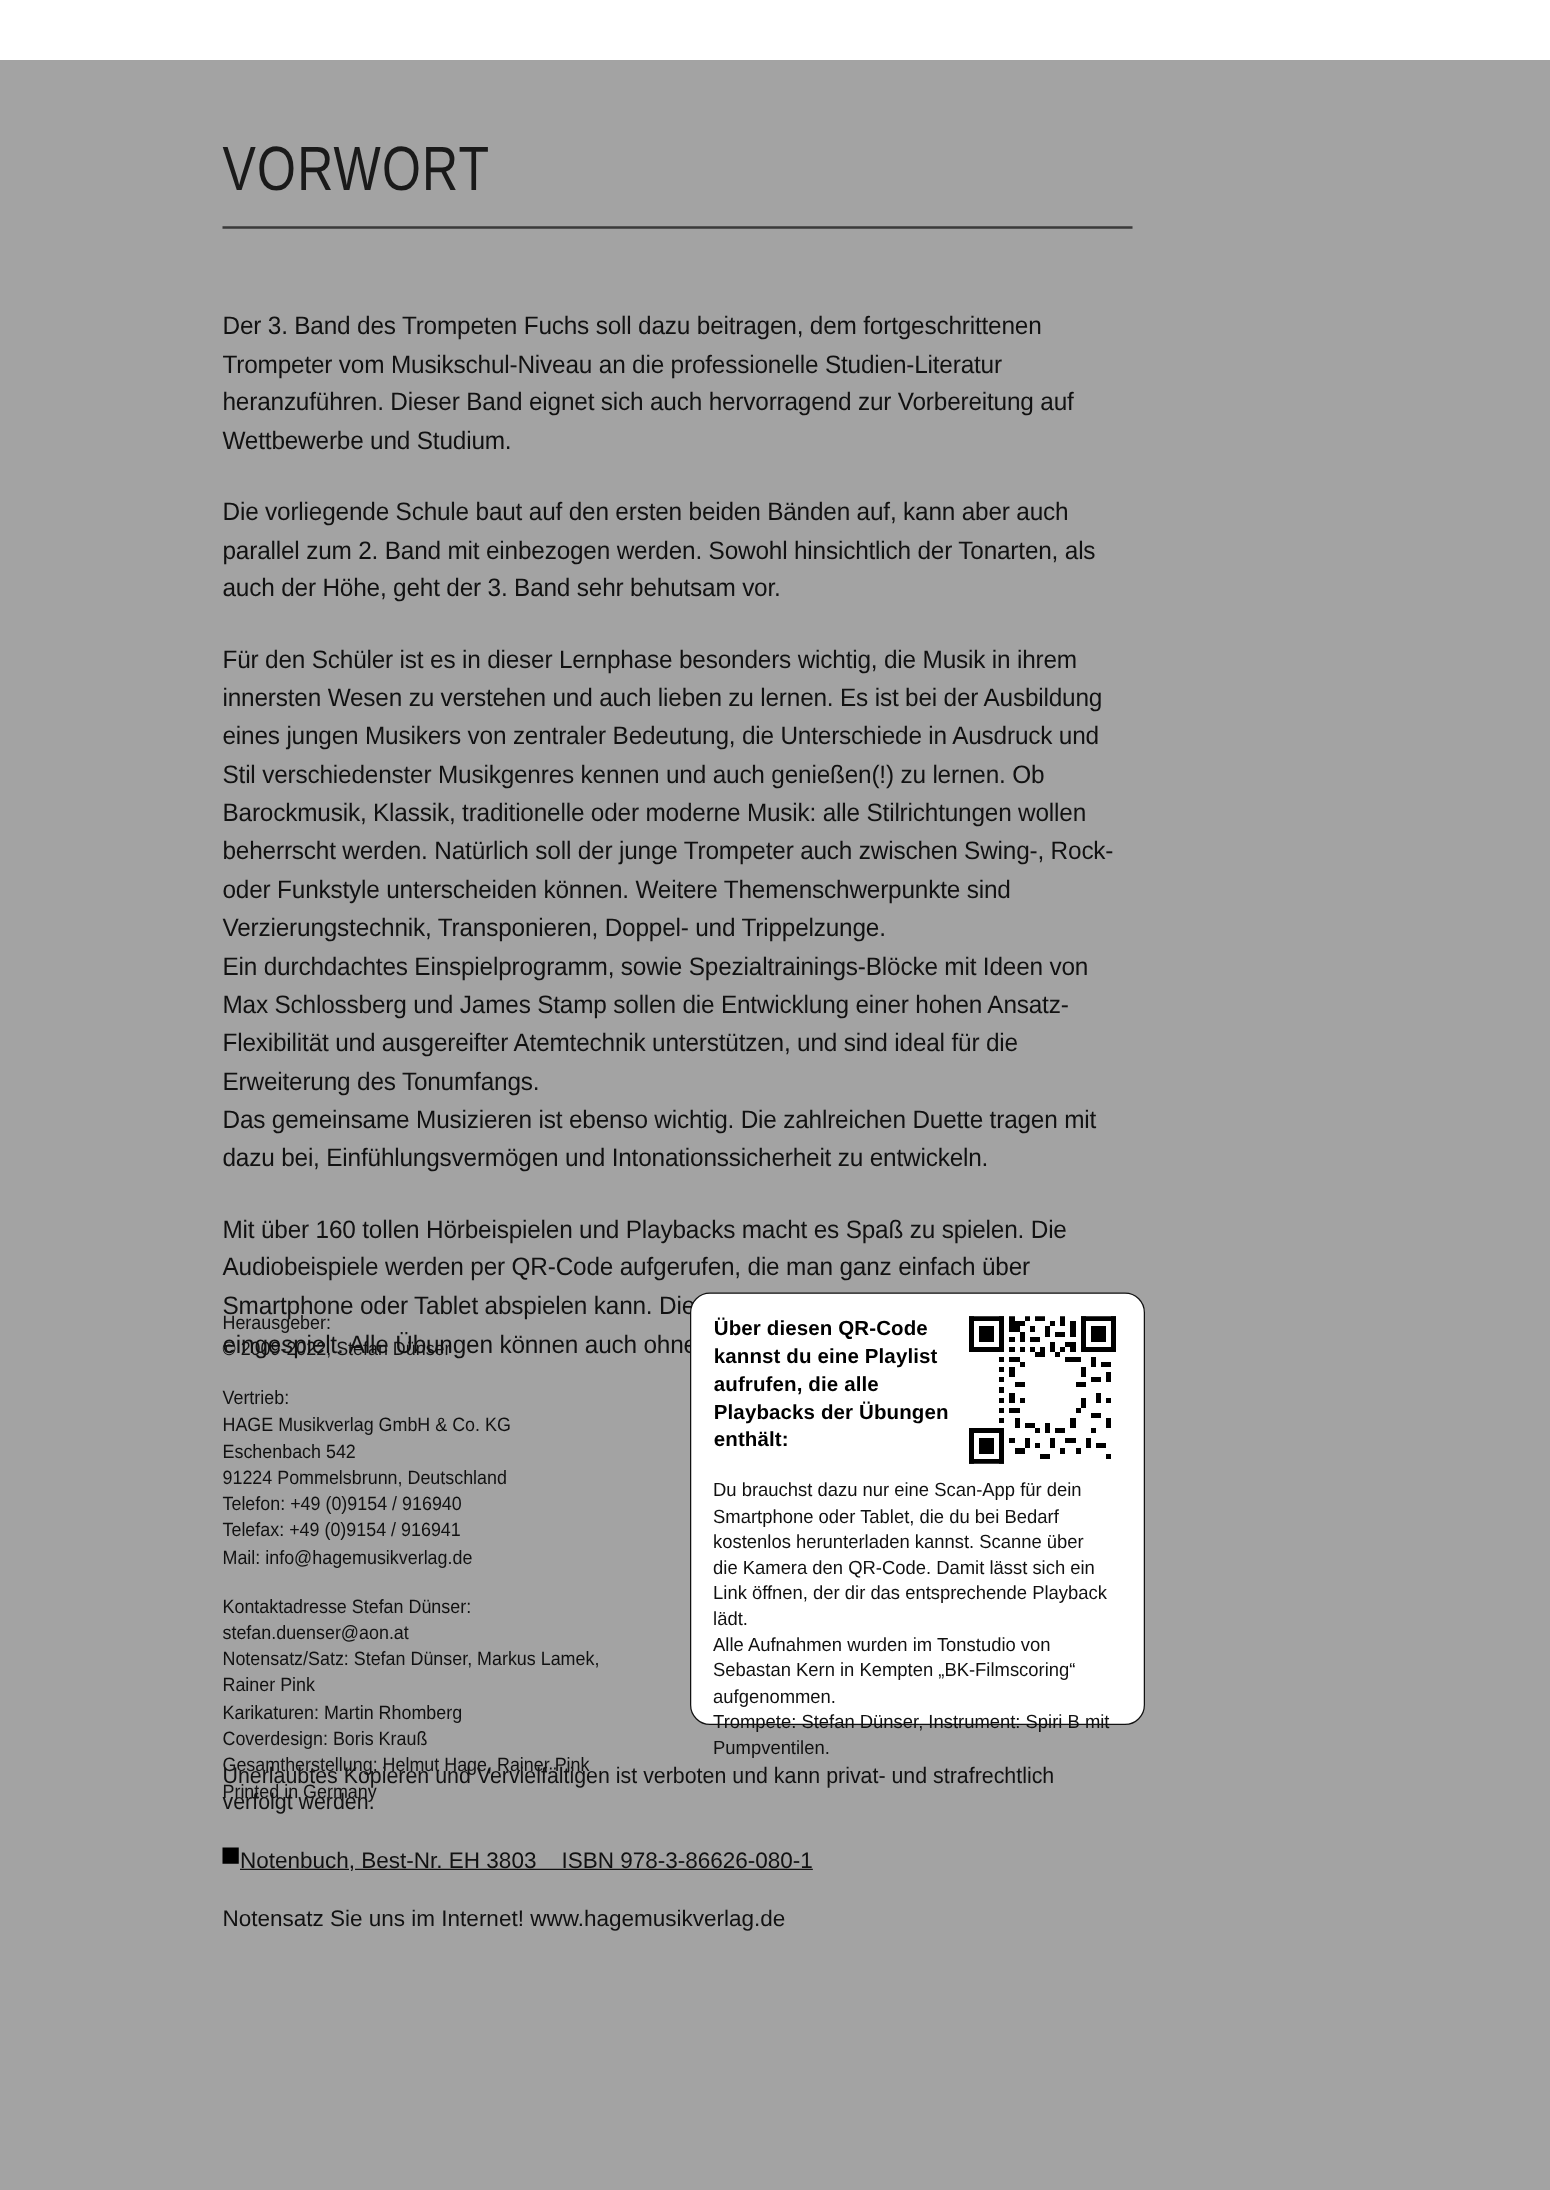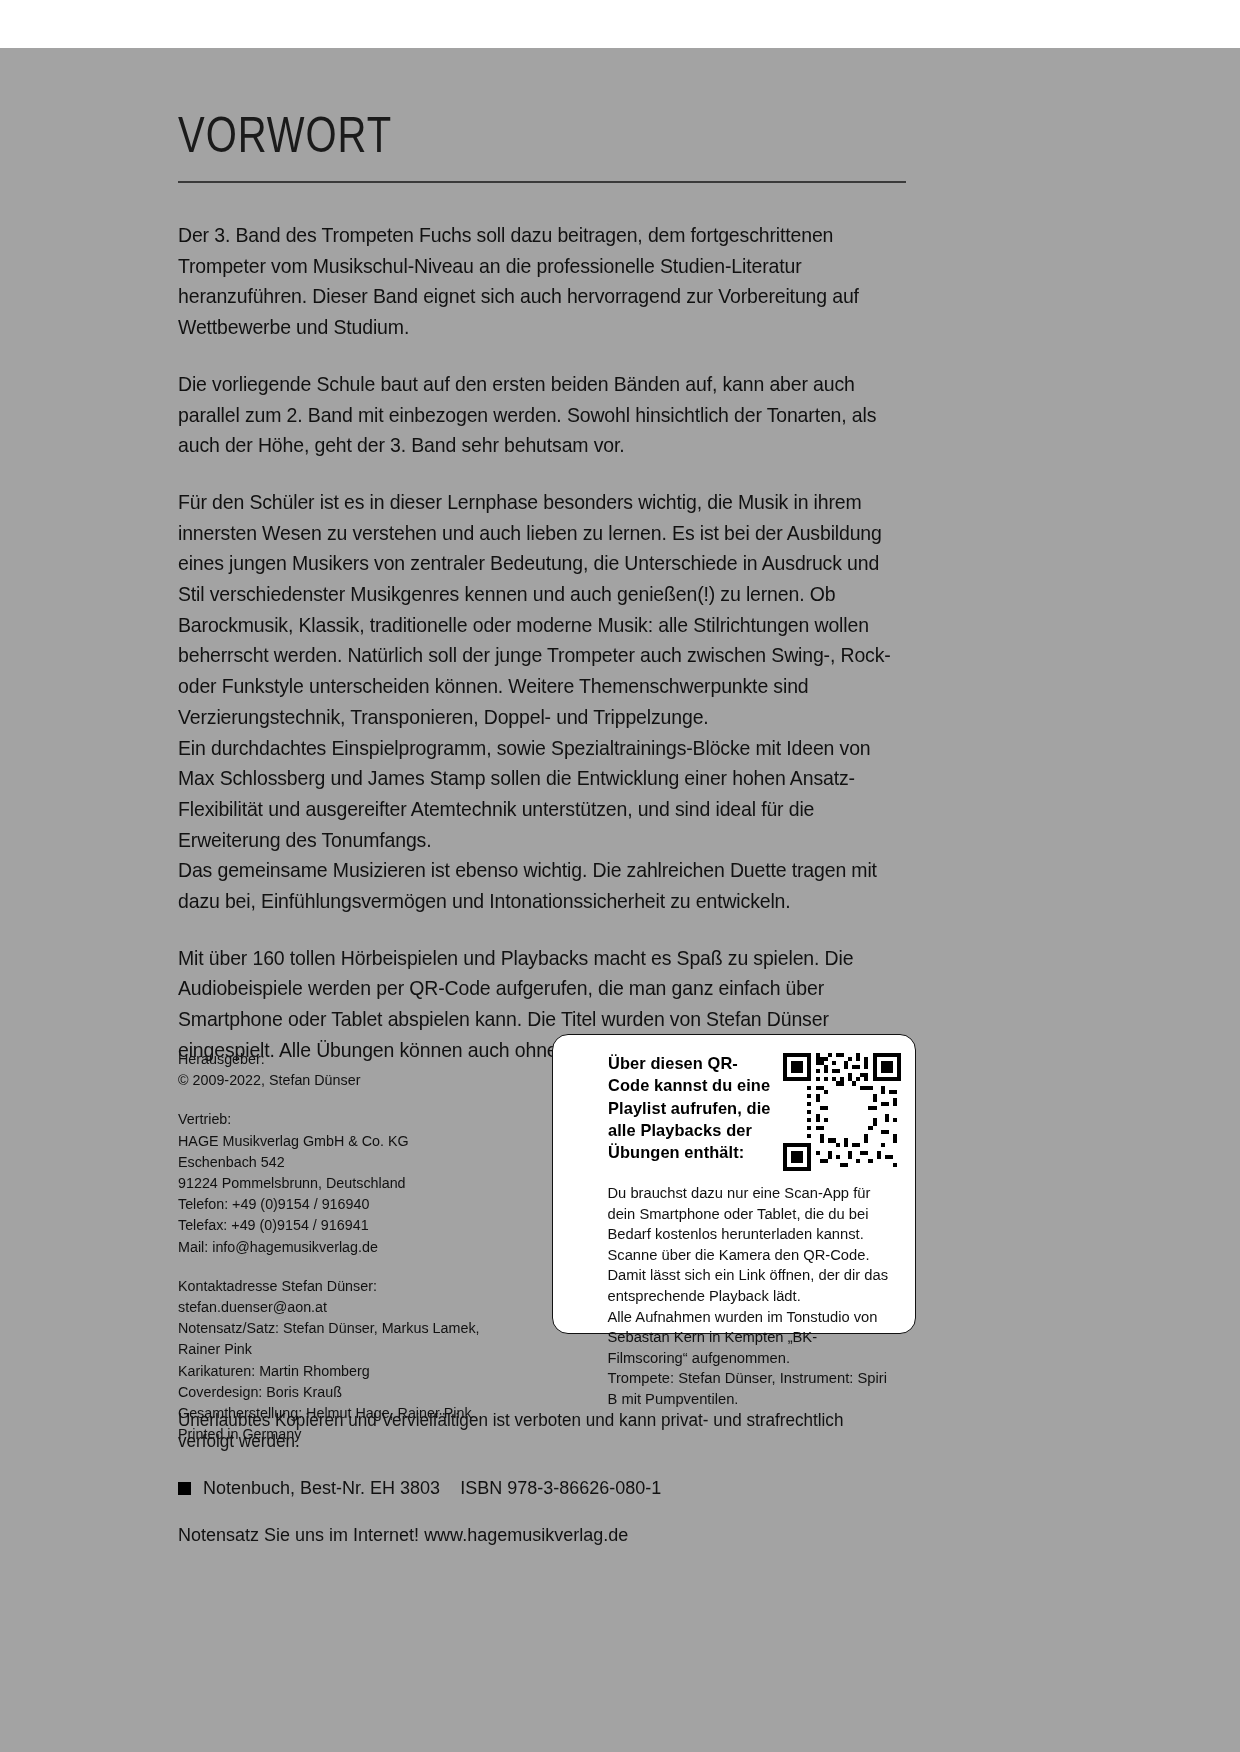--- a/index.html
+++ b/index.html
@@ -49,21 +49,21 @@
     top: 133px;
     width: 728px;
     height: 2px;
     background: #3a3a3a;
   }
 
   
   .body-col {
     position: absolute;
     left: 178px;
-    top: 172px;
+    top: 198px;
     width: 740px;
   }
   .para {
     font-family: "Liberation Sans", sans-serif;
     font-size: 20.2px;
     line-height: 30.7px;
     color: #111;
     letter-spacing: -0.15px;
     transform: scaleX(0.965);
     transform-origin: left top;
@@ -87,26 +87,25 @@
   }
   .imprint .blk { margin-bottom: 18px; white-space: pre-line; }
   .imprint .blk:last-child { margin-bottom: 0; }
 
   
   .qr-box {
     position: absolute;
     left: 552px;
     top: 986px;
     width: 364px;
-    height: 300px;
+    height: 346px;
     border: 1.6px solid #111;
     border-radius: 16px;
     box-sizing: border-box;
     background: #fff;
-    padding-left: 37px;
   }
   .qr-top {
     display: flex;
     padding: 17px 14px 0 18px;
     gap: 8px;
   }
   .qr-head {
     font-family: "Liberation Sans Narrow", "Liberation Sans", sans-serif;
     font-weight: bold;
     font-size: 16.4px;
@@ -138,21 +137,21 @@
     position: absolute;
     left: 178px;
     top: 1362px;
     width: 740px;
     font-family: "Liberation Sans Narrow", "Liberation Sans", sans-serif;
     font-size: 18px;
     line-height: 21px;
     color: #111;
   }
   .foot-line { margin-bottom: 26px; transform: scaleX(0.95); transform-origin: left top;}
-  .foot-row { display: flex; align-items: center; gap: 12px; margin-bottom: 26px; }
+  .foot-row { display: flex; align-items: flex-start; gap: 1px; margin-bottom: 26px; text-decoration: underline; }
   .sq {
     width: 13px; height: 13px; background: #000; display: inline-block; flex: 0 0 auto;
   }
   .foot-isbn { white-space: pre; }
   .foot-web b { font-weight: normal; }
 </style>
 </head>
 <body>
 
 <div class="page">

